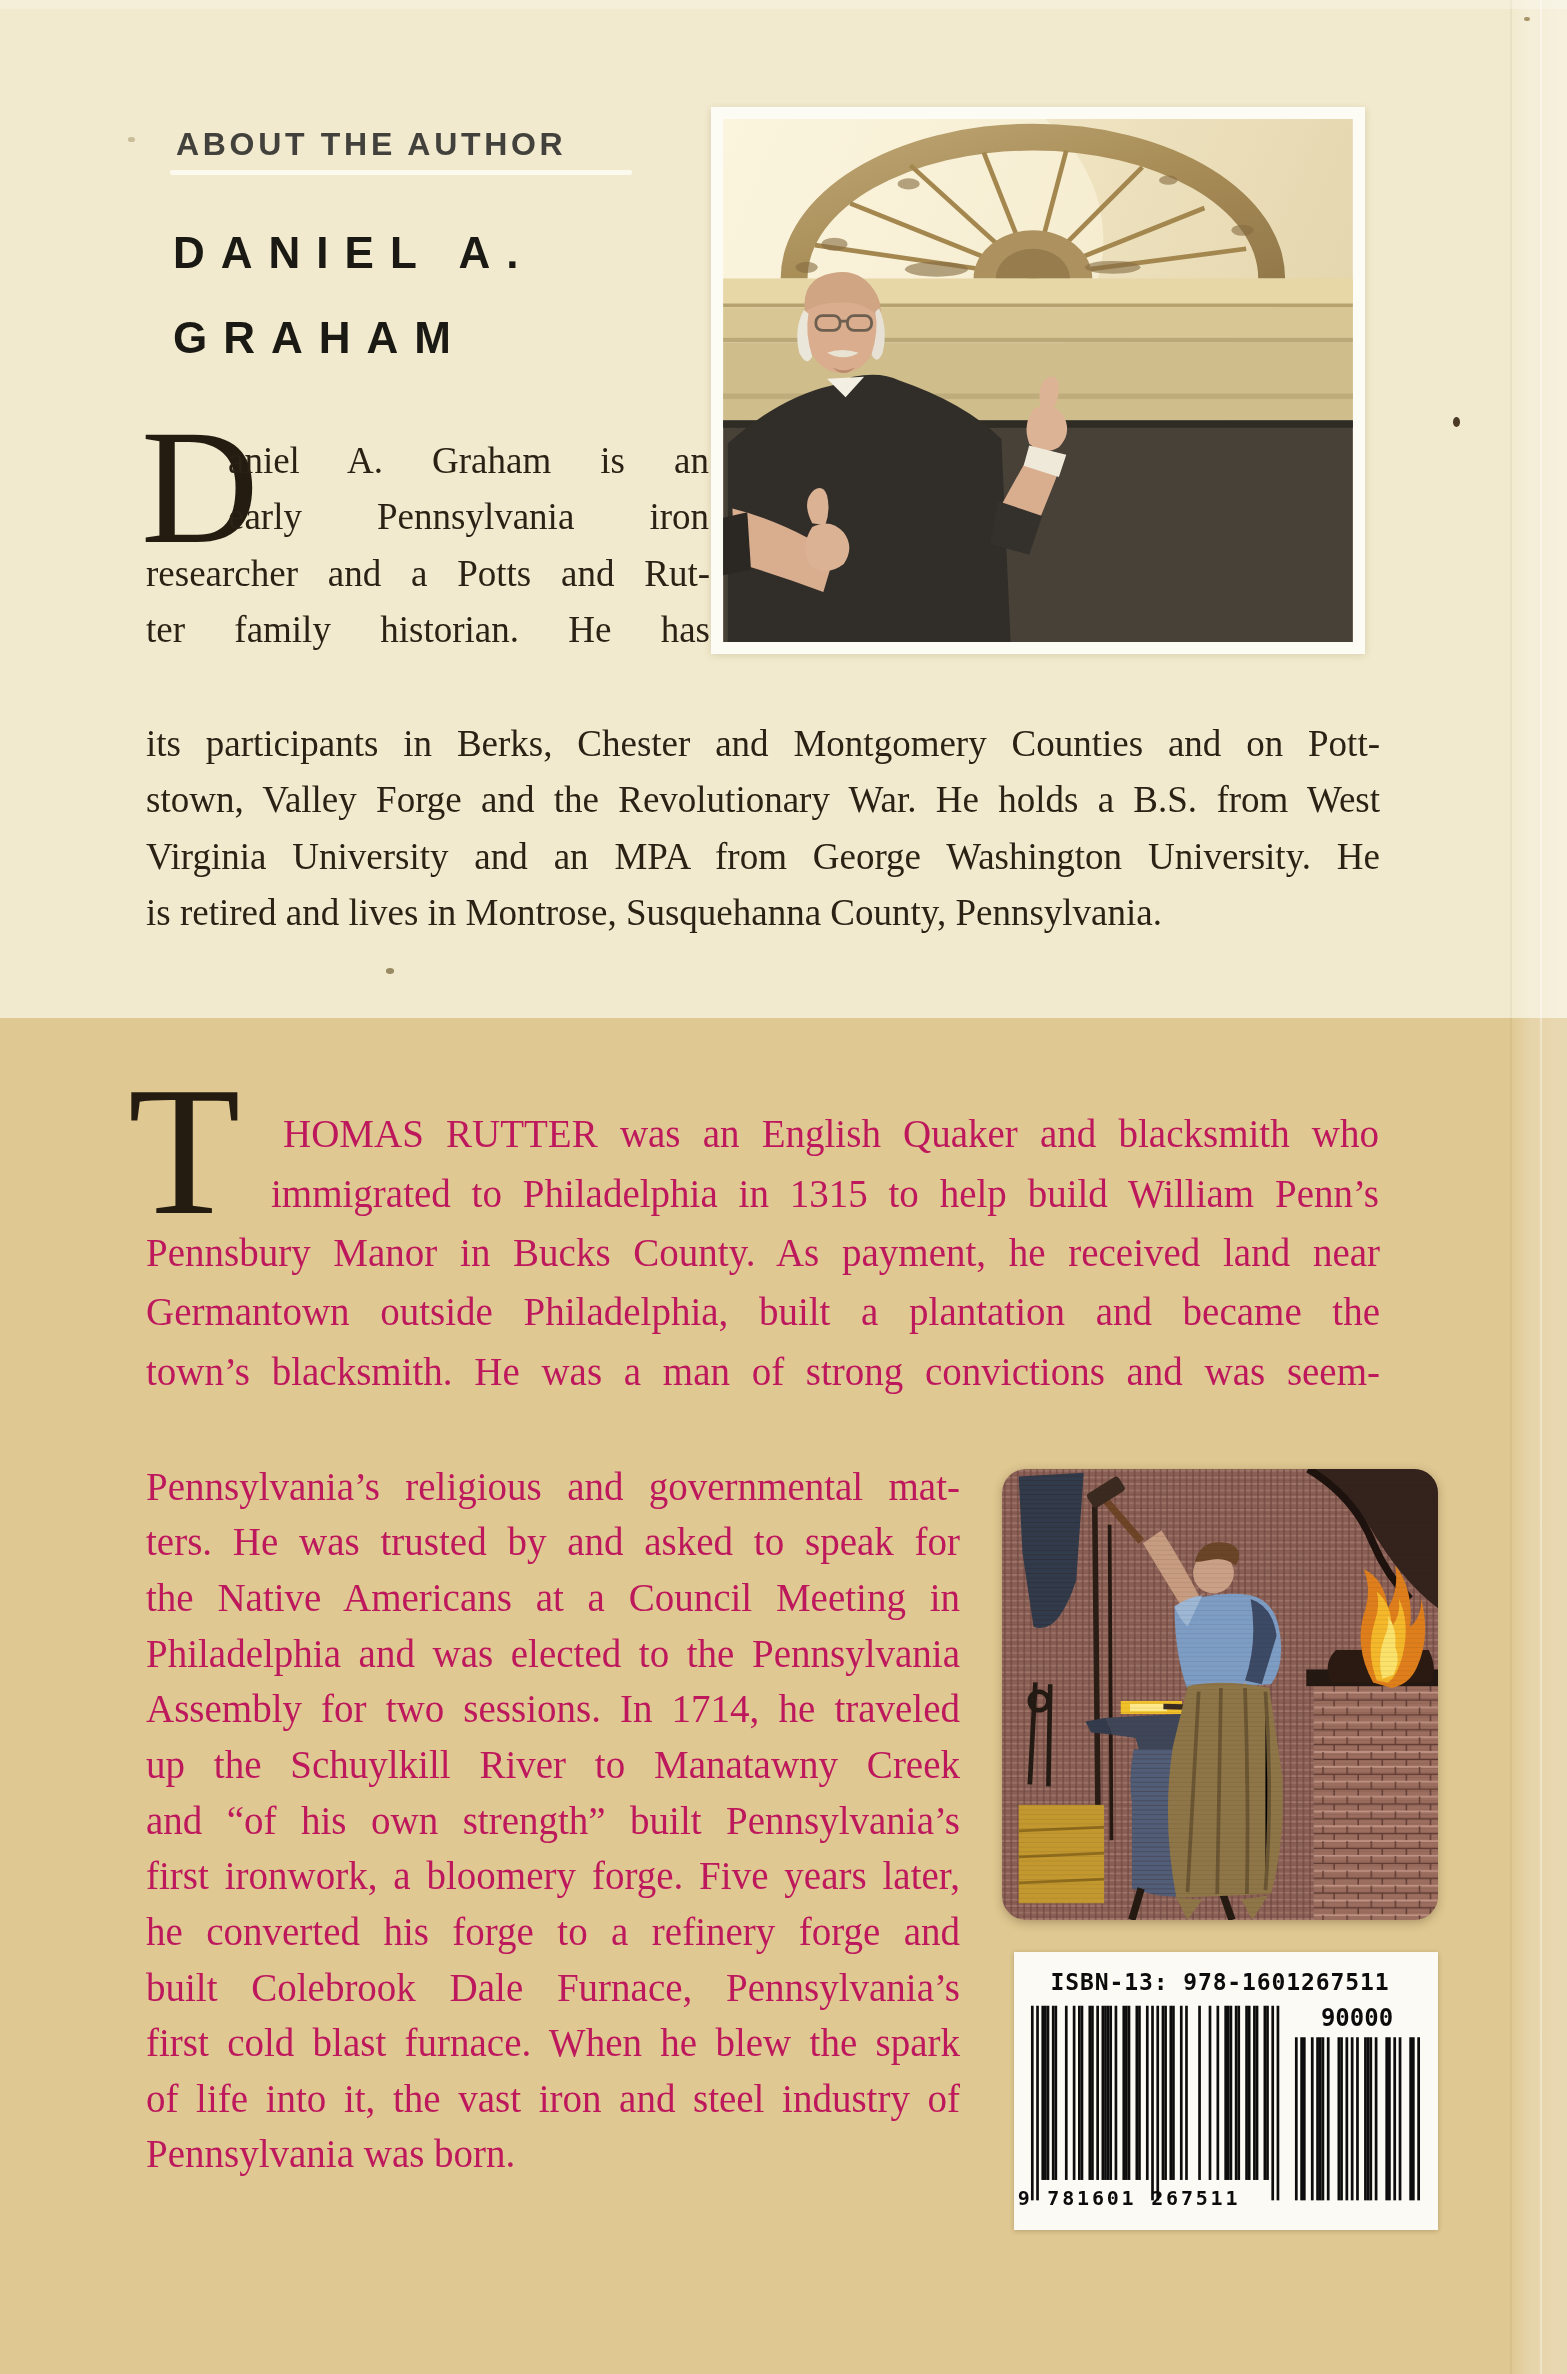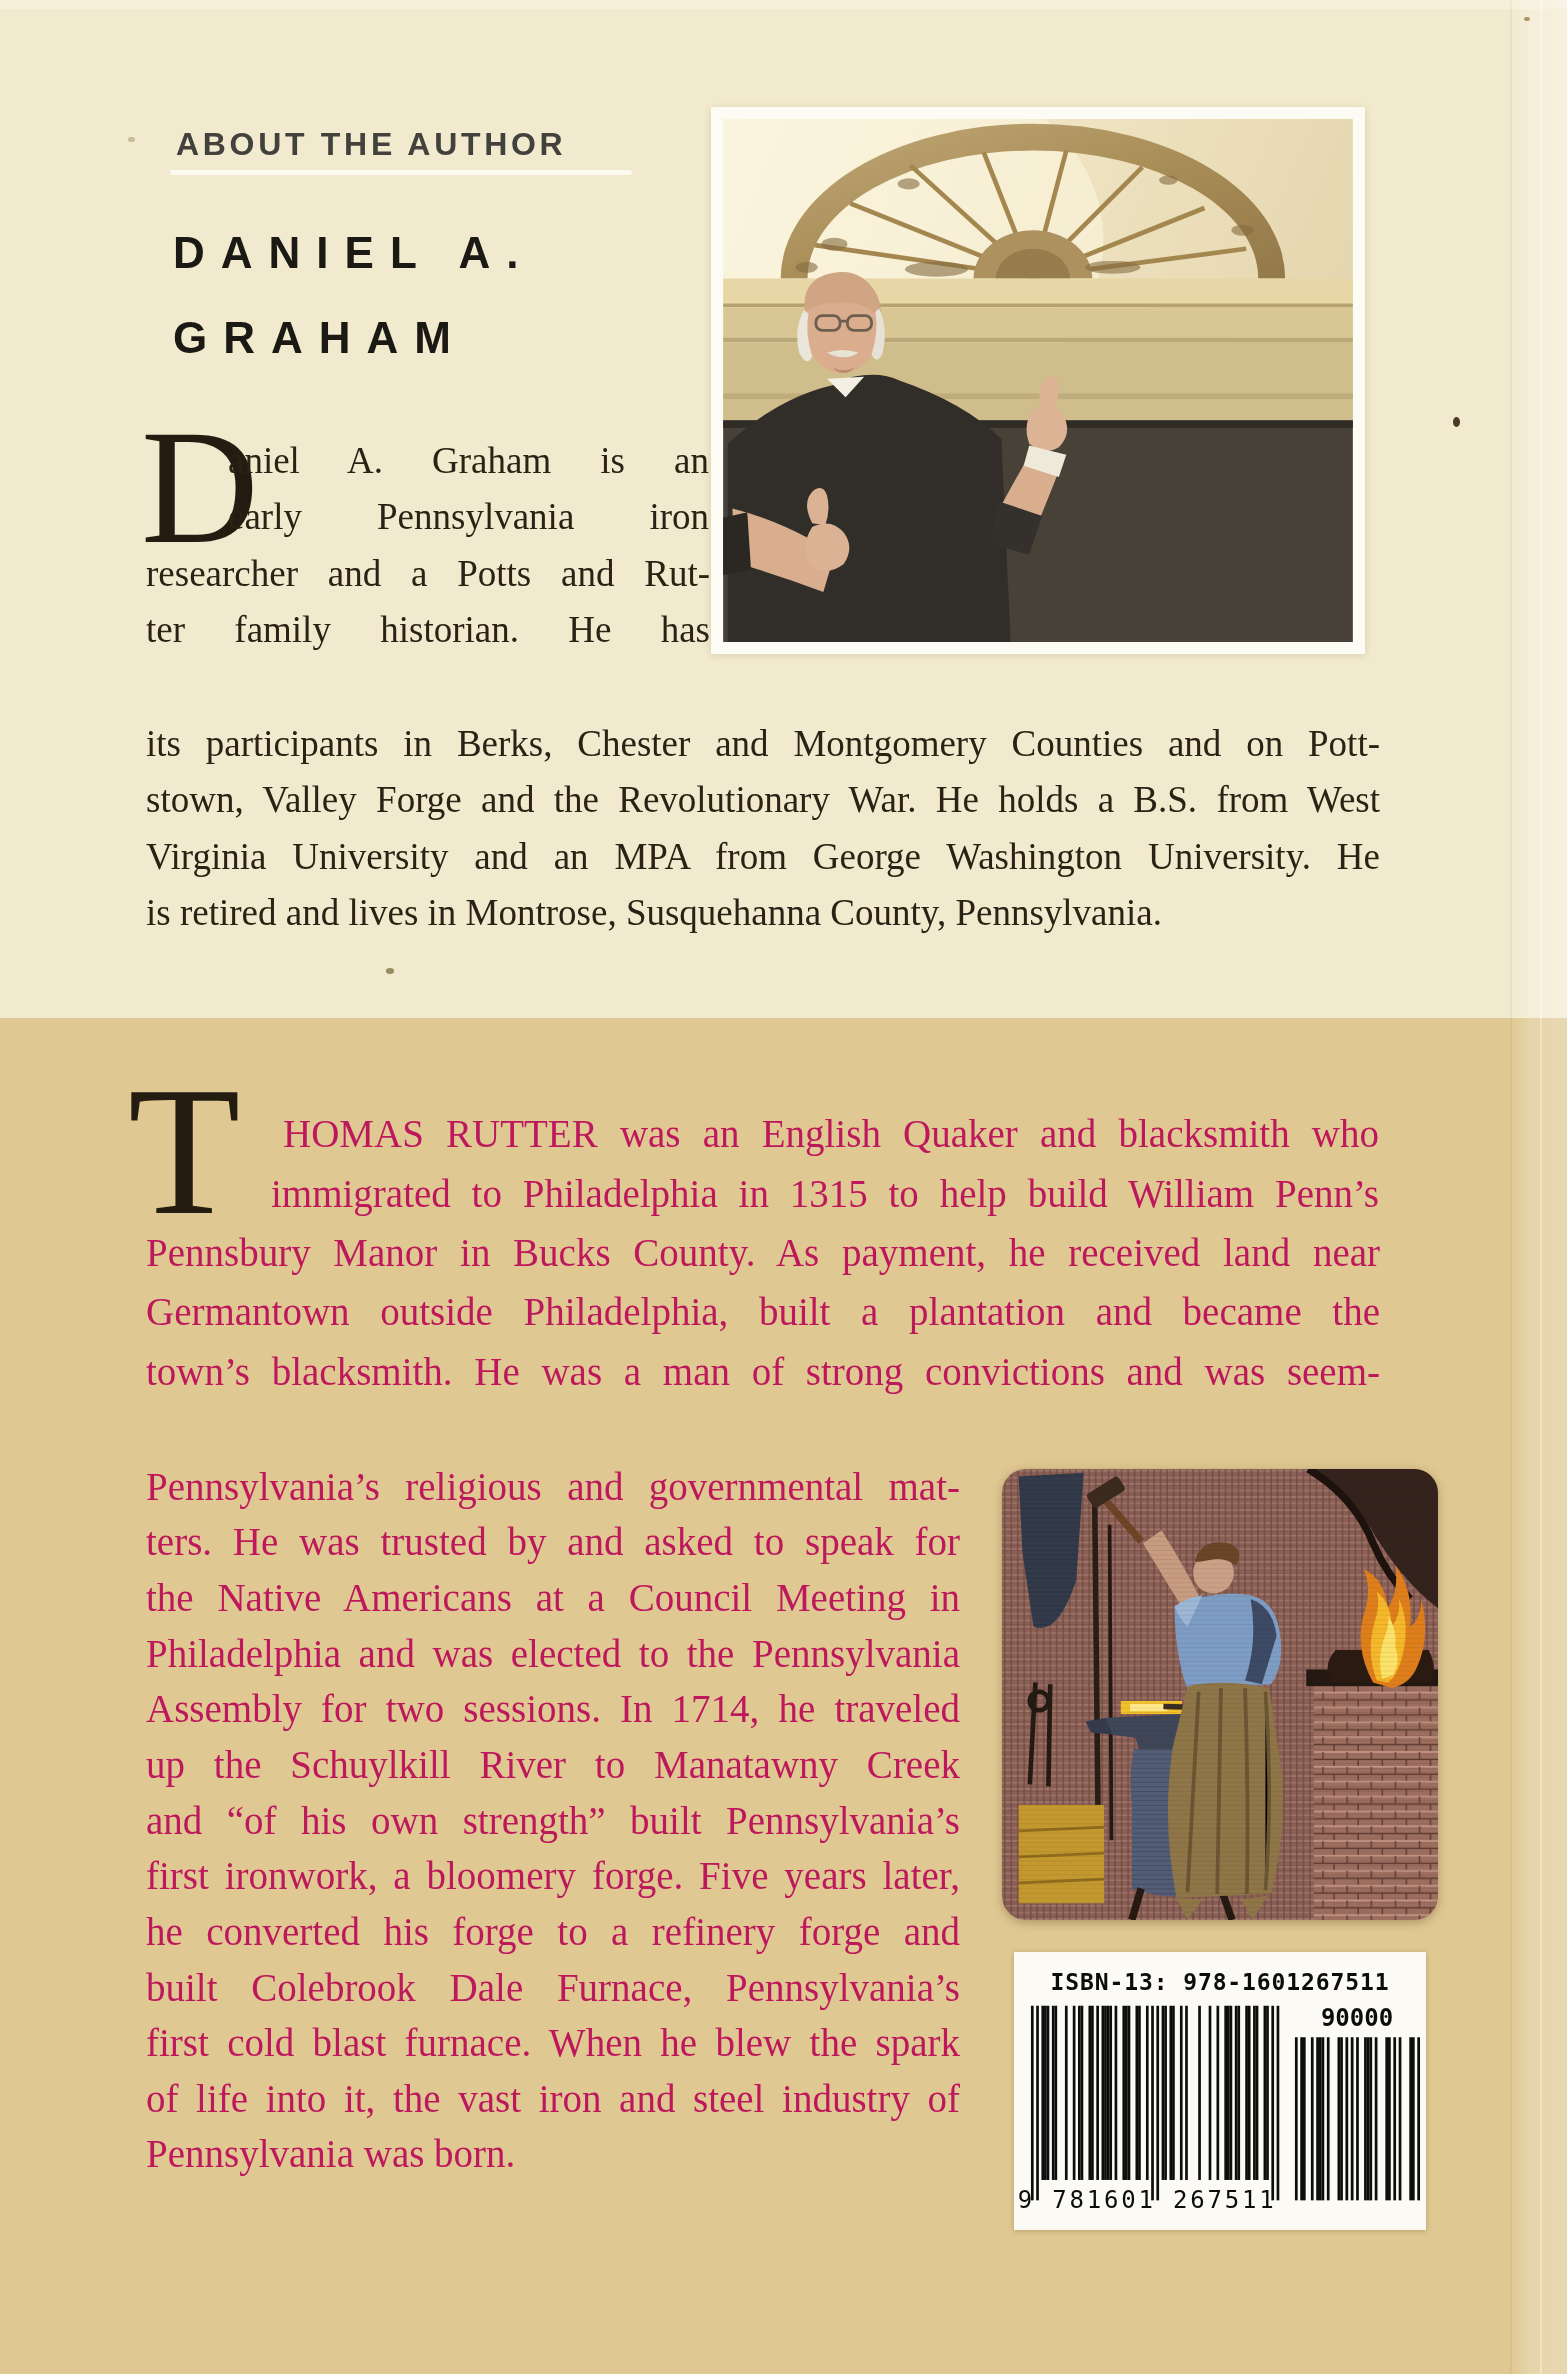--- a/index.html
+++ b/index.html
@@ -48,28 +48,28 @@
   .photo-frame svg{position:absolute;left:12px;top:12px;}
 
   .illus{
     position:absolute;left:1002px;top:1469px;width:436px;height:451px;
     border-radius:24px;overflow:hidden;box-shadow:0 2.8px 9.3px rgba(70,45,15,.30);
   }
 
   .barcode{
     position:absolute;left:1014px;top:1952px;width:412px;height:278px;
     background:#fbfaf4;box-shadow:0 0.9px 4.6px rgba(70,45,15,.25);
-    font-family:"DejaVu Sans Mono","Liberation Mono",monospace;color:#0c0c0c;
+    font-family:"DejaVu Sans Mono","Liberation Mono",monospace;color:#0c0c0c;padding-left:12px;
   }
   .isbn-label{position:absolute;left:0;top:16.7px;width:412px;text-align:center;
     font-size:23px;font-weight:700;letter-spacing:0.9px;}
   .price-code{position:absolute;left:278px;top:52px;width:130px;text-align:center;
     font-size:24px;font-weight:700;}
   .barcode svg{position:absolute;left:0;top:0;}
-  .digits{position:absolute;left:3.7px;top:234px;font-size:24px;font-weight:400;letter-spacing:2.8px;text-align:center;}
+  .digits{position:absolute;left:3.7px;top:234px;font-size:20px;font-weight:700;letter-spacing:2.8px;text-align:center;}
 
   .speck{position:absolute;border-radius:50%;}
 </style>
 </head>
 <body>
 
 <div class="page">
   <div class="sec-top"></div>
   <div class="sec-bottom"></div>
 

